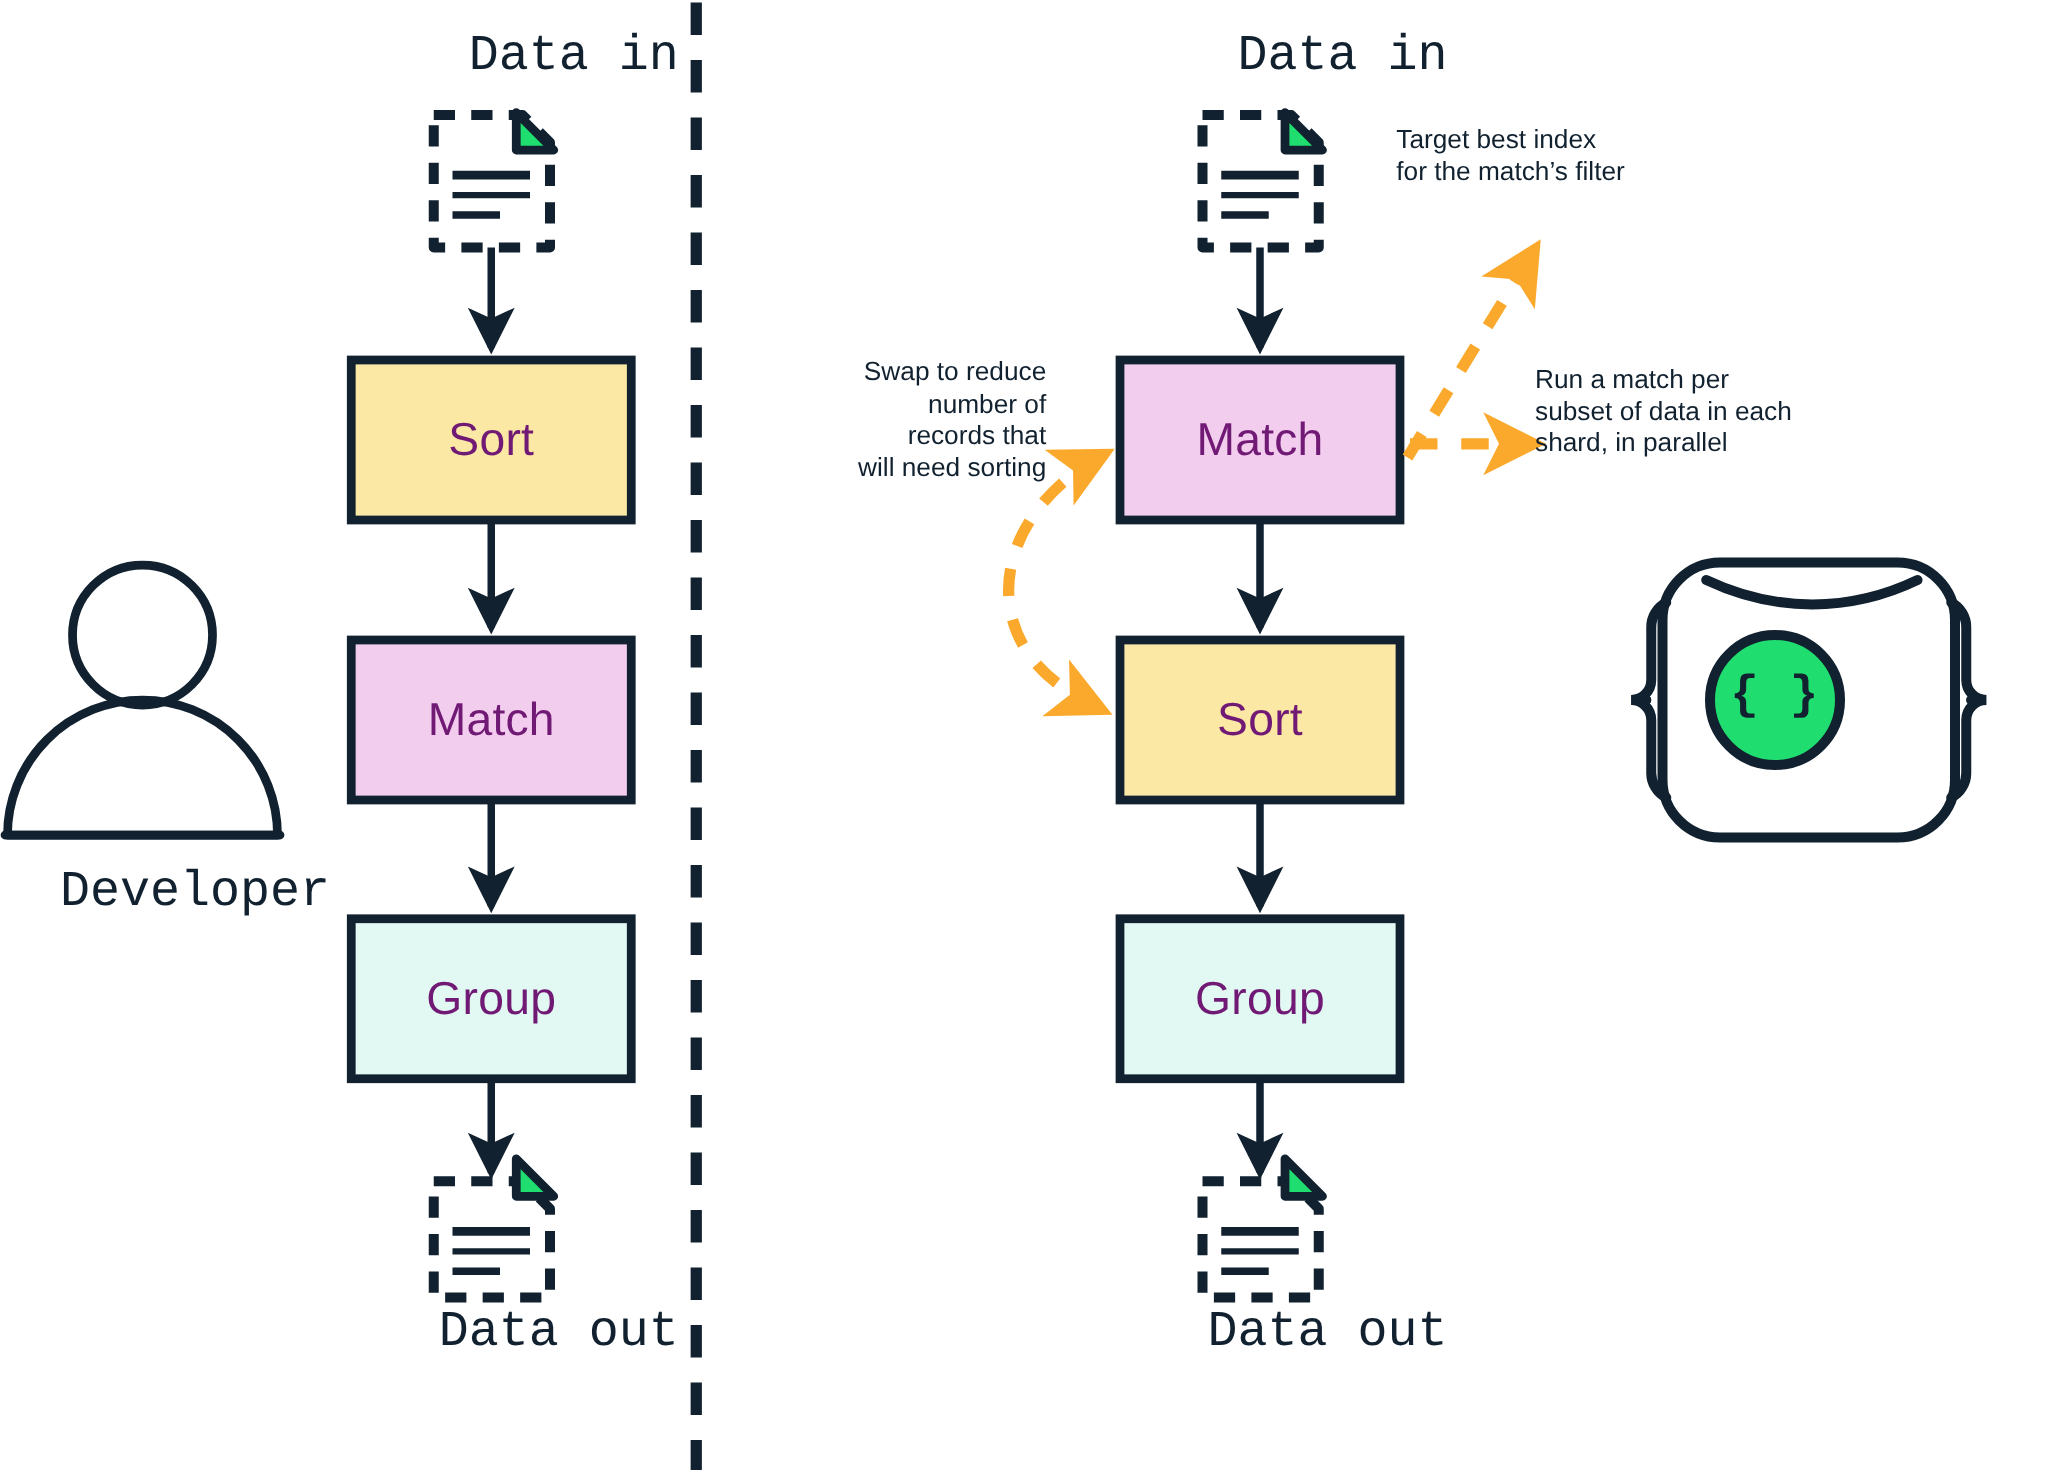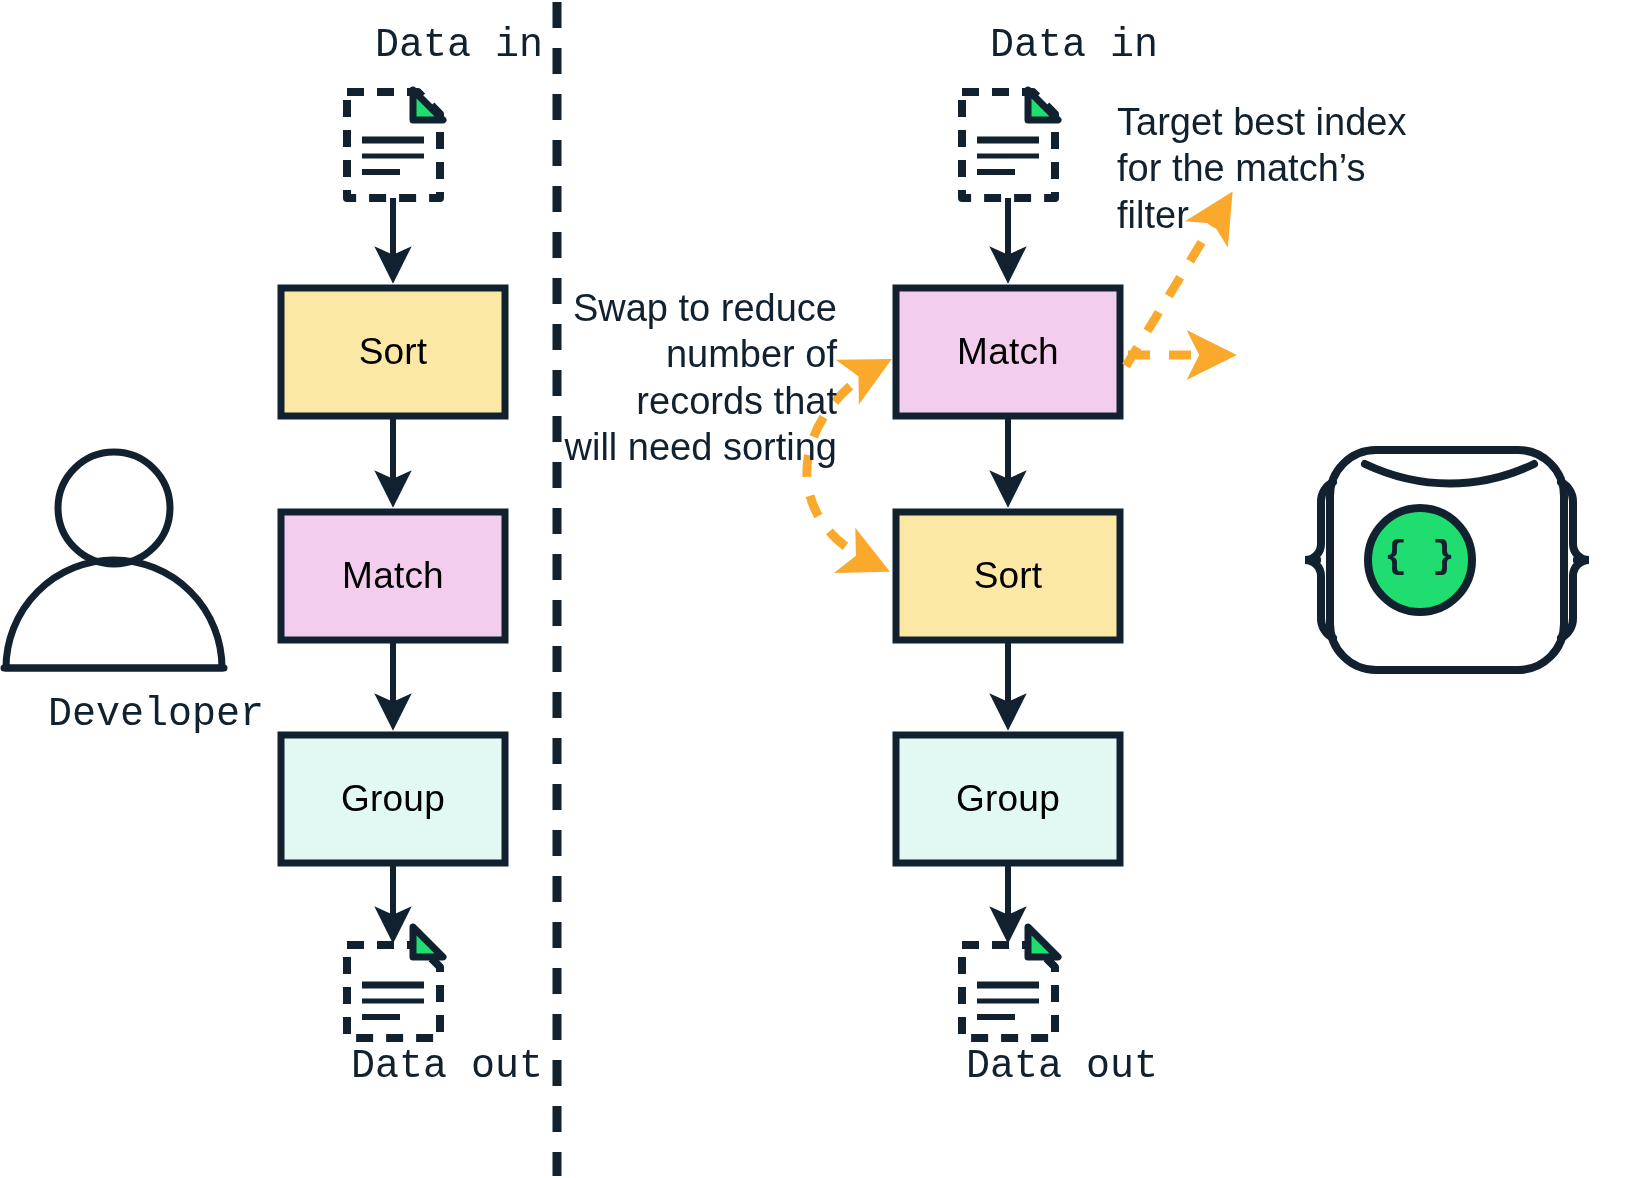--- a/index.html
+++ b/index.html
@@ -35,29 +35,29 @@
     line-height: 1.18;
     white-space: pre-line;
   }
   .node-label {
     position: absolute;
     display: flex;
     align-items: center;
     justify-content: center;
     font-size: 37px;
     letter-spacing: 0.2px;
-    color: #000000;
+    color: #701a75;
   }
   .caption {
     font-size: 40px;
     text-align: right;
     font-family: Liberation Mono, monospace;
   }
   .annot {
-    font-size: 38px;
+    font-size: 21px;
     line-height: 1.22;
   }
   .annot-right-align { text-align: right; margin-top: 28px; }
   .annot-left-align { text-align: left; }
 </style>
 </head>
 <body>
 
 <div class="stage">
 
@@ -193,14 +193,17 @@
   <div class="txt" style="left:1368px; top:535px; width:104px; text-align:center; font-size:38px; font-weight:700; letter-spacing:1px; font-family:'Liberation Mono', monospace;">{ }</div>
 
   <div class="txt annot annot-right-align" style="left:520px; top:257px; width:317px;">Swap to reduce
 number of
 records that
 will need sorting</div>
 
   <div class="txt annot annot-left-align" style="left:1117px; top:99px; width:330px;">Target best index
 for the match’s filter</div>
 
+  <div class="txt annot annot-left-align" style="left:1228px; top:291px; width:350px;">Run a match per
+subset of data in each
+shard, in parallel</div>
 
 </div>
 
 </body></html>

